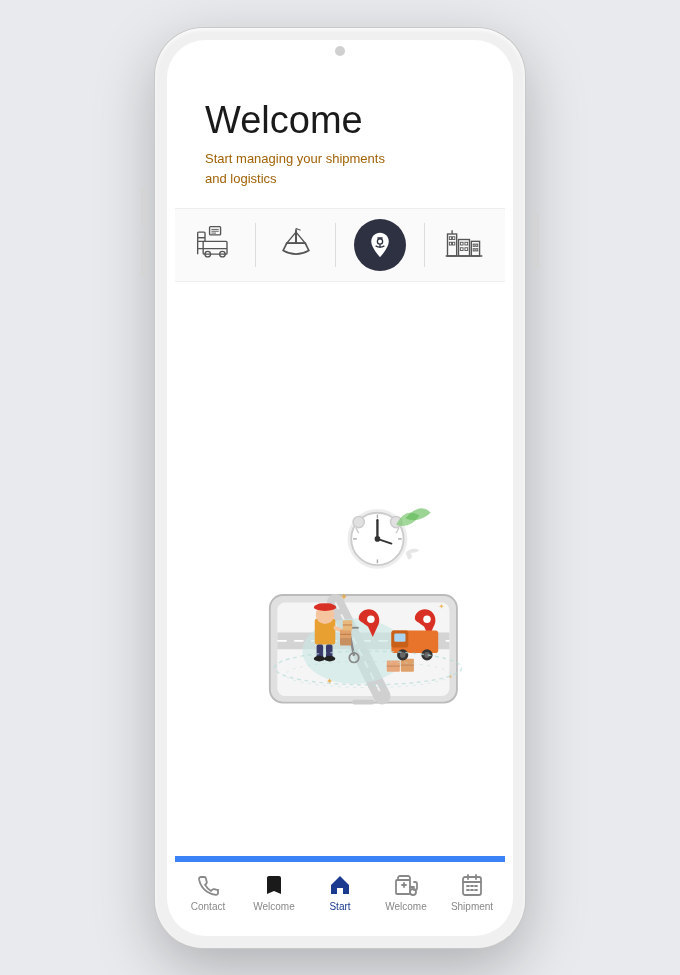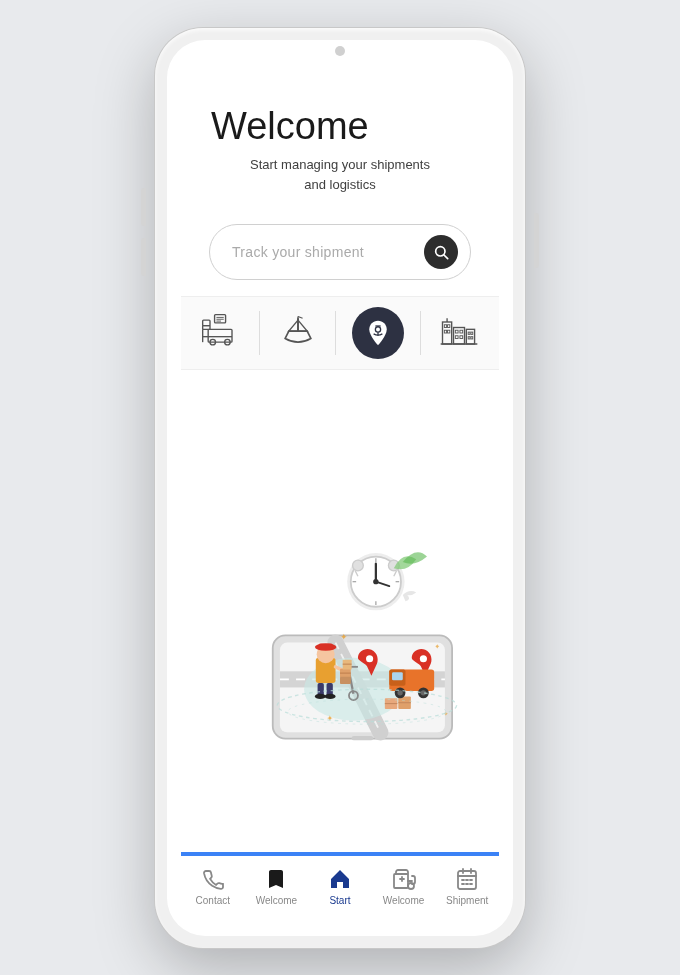--- a/index.html
+++ b/index.html
@@ -79,43 +79,43 @@
       height: 55px;
       background: #d4d4d4;
       border-radius: 0 3px 3px 0;
     }
 
     
     .screen-content {
       flex: 1;
       display: flex;
       flex-direction: column;
-      padding: 14px;
+      padding: 8px;
       overflow: hidden;
     }
 
     
     .header-area {
       padding: 52px 30px 20px 30px;
       text-align: left;
     }
 
     .welcome-title {
       font-size: 38px;
       font-weight: 300;
       color: #1a1a1a;
       line-height: 1.1;
       margin-bottom: 8px;
     }
 
     .welcome-subtitle {
       font-size: 13px;
-      color: #404040;
+      color: #a16207;
       line-height: 1.5;
-      text-align: center;
+      text-align: left;
     }
 
     
     .search-area {
       padding: 10px 28px 16px 28px;
     }
 
     .search-bar {
       display: flex;
       align-items: center;
@@ -208,21 +208,21 @@
       position: relative;
       overflow: hidden;
     }
 
     
     .bottom-nav {
       display: flex;
       align-items: flex-start;
       justify-content: space-around;
       padding: 10px 0 16px 0;
-      border-top: 4px solid #3b82f6;
+      border-top: 6px solid #3b82f6;
       background: #fff;
     }
 
     .nav-item {
       display: flex;
       flex-direction: column;
       align-items: center;
       gap: 3px;
       min-width: 55px;
     }
@@ -275,31 +275,20 @@
     <div class="screen-content">
 
       <div class="header-area">
         <div class="welcome-title">Welcome</div>
         <div class="welcome-subtitle">
           <span>Start managing your shipments</span><br>
           <span>and logistics</span>
         </div>
       </div>
 
-      <div class="search-area">
-        <div class="search-bar">
-          <div class="search-input-text">Track  your shipment</div>
-          <div class="search-icon-btn">
-            <svg viewBox="0 0 24 24">
-              <circle cx="11" cy="11" r="7"></circle>
-              <line x1="16.5" y1="16.5" x2="22" y2="22"></line>
-            </svg>
-          </div>
-        </div>
-      </div>
 
       <div class="categories-row">
 
         <div class="category-item">
           <svg viewBox="0 0 48 48" fill="none">
             <rect x="4" y="10" width="8" height="6" rx="1" stroke="#555" stroke-width="1.5" fill="none"></rect>
             <rect x="4" y="16" width="8" height="4" rx="0.5" stroke="#555" stroke-width="1.5" fill="none"></rect>
             <rect x="10" y="20" width="26" height="14" rx="1" stroke="#555" stroke-width="1.5" fill="none"></rect>
             <line x1="10" y1="28" x2="36" y2="28" stroke="#555" stroke-width="1.5"></line>
             <line x1="4" y1="20" x2="4" y2="34" stroke="#555" stroke-width="1.5"></line>

